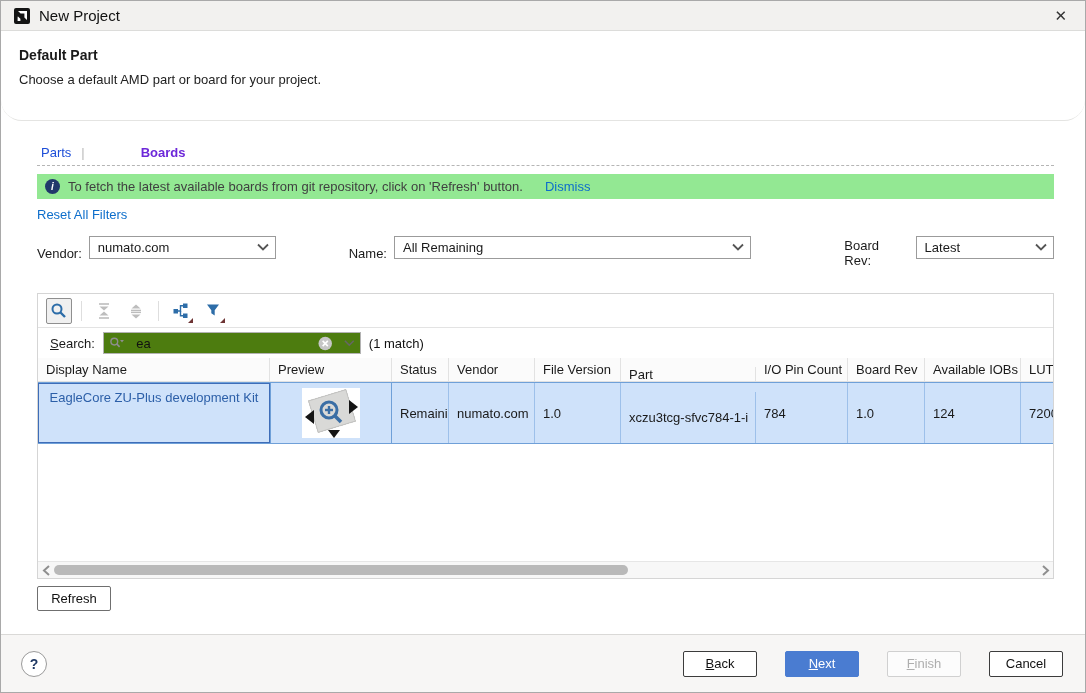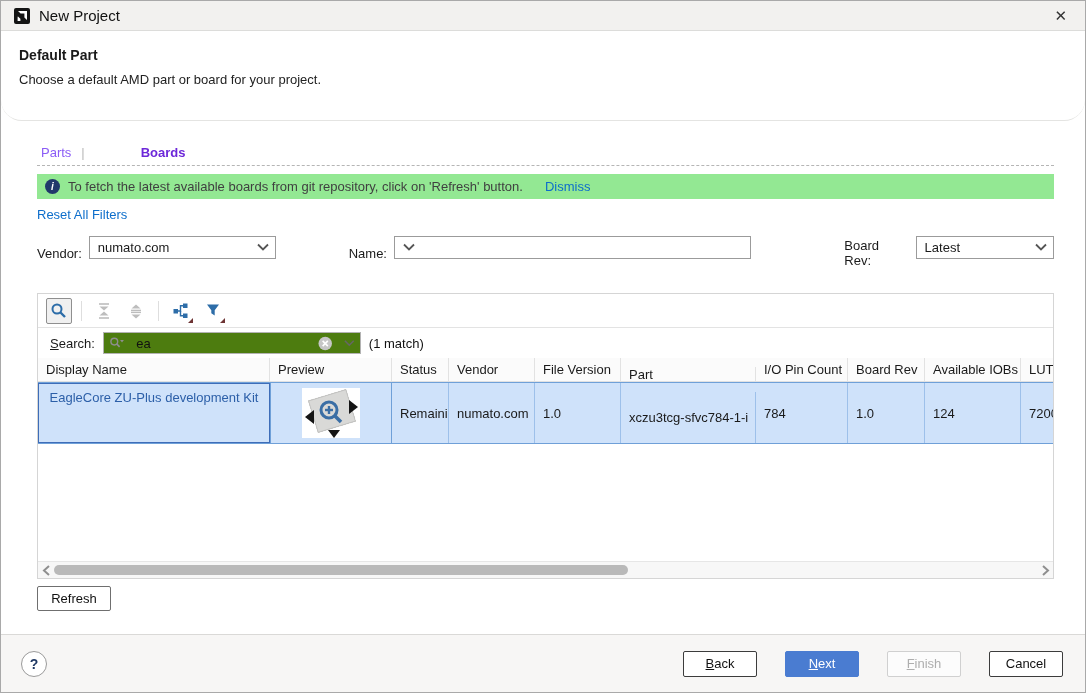--- a/index.html
+++ b/index.html
@@ -14,21 +14,21 @@
 
   
   .header { height:90px; border-bottom:1px solid #e4e4e2; padding:16px 18px 0 18px; flex:0 0 auto; background:#fff;border-radius:21px; }
   .header .h-title { font-weight:bold; font-size:14px; margin-bottom:9px; }
   .header .h-sub { font-size:13px; color:#222; }
 
   
   .body { flex:1 1 auto; background:#fff; padding:0 31px 0 36px; overflow:hidden; }
 
   .tabs { margin-top:22px; height:18px; display:flex; align-items:center; gap:10px; padding-left:4px; }
-  .tab { color:#8b5cf6; cursor:default; }
+  .tab { color:#1d4ed8; cursor:default; }
   .tab.active { color:#6d28d9; font-weight:bold;padding-left:46px; }
   .tab-sep { color:#b9b9b9; }
   .dashedline { margin-top:4px; border-top:1px dashed #b5b5b5; height:1px; }
 
   .banner { margin-top:8px; height:25px; background:#93e893; display:flex; align-items:center; gap:8px; padding:0 8px; }
   .banner .txt { color:#404040; }
   .banner a { color:#0d6ecb; text-decoration:none; margin-left:14px; }
   .info-icon { width:15px; height:15px; border-radius:50%; background:#21386b; color:#fff; font-size:10px; font-weight:bold; font-style:italic; display:flex; align-items:center; justify-content:center; flex:0 0 auto; }
 
   .reset-link { display:inline-block; margin-top:8px; color:#0d6ecb; text-decoration:none; height:16px; }
@@ -136,20 +136,21 @@
       <label>Vendor:</label>
       <div class="selectbox sel-vendor">
         <span class="val">numato.com</span>
         <svg width="12" height="8" viewBox="0 0 12 8">
             <polyline points="1,1.5 6,6.5 11,1.5" fill="none" stroke="#555" stroke-width="1.8"></polyline>
           </svg>
       </div>
       <span class="sp1"></span>
       <label>Name:</label>
       <div class="selectbox sel-name">
+        <span class="val">All Remaining</span>
         <svg width="12" height="8" viewBox="0 0 12 8">
             <polyline points="1,1.5 6,6.5 11,1.5" fill="none" stroke="#555" stroke-width="1.8"></polyline>
           </svg>
       </div>
       <span class="sp2"></span>
       <label>Board Rev:</label>
       <div class="selectbox sel-rev">
         <span class="val">Latest</span>
         <svg width="12" height="8" viewBox="0 0 12 8">
             <polyline points="1,1.5 6,6.5 11,1.5" fill="none" stroke="#555" stroke-width="1.8"></polyline>

